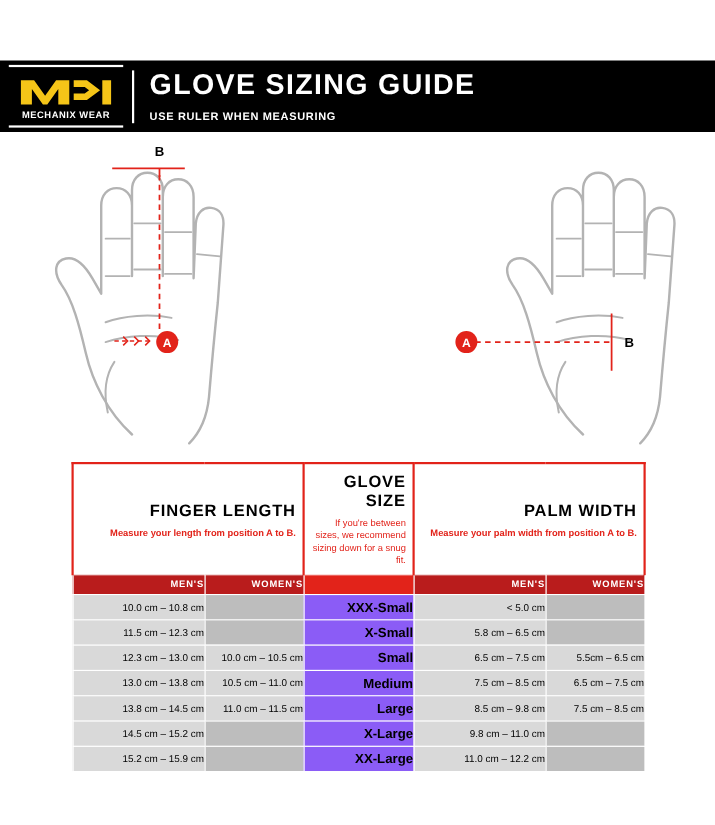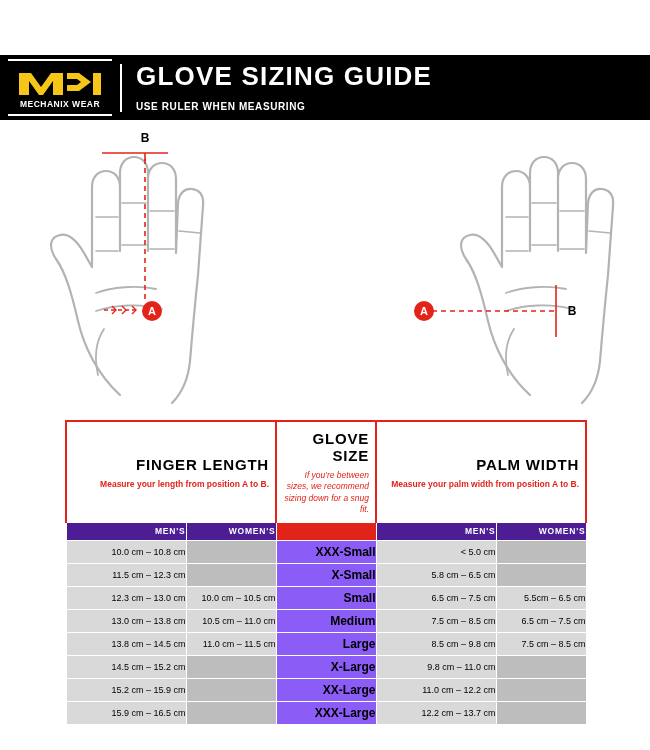--- a/index.html
+++ b/index.html
@@ -142,26 +142,25 @@
     color: #000000;
     margin-bottom: 6px;
   }
   .hdr-desc {
     font-size: 8.5px;
     font-weight: bold;
     color: #e2231a;
     line-height: 1.35;
   }
   .hdr-desc.italic {
-    font-style: italic;
     font-weight: normal;
     color: #e2231a;
   }
   .subhdr {
-    background: #4c1d95;
+    background: #b91c1c;
     color: #ffffff;
     font-size: 8.5px;
     font-weight: bold;
     letter-spacing: 0.8px;
     height: 17px;
   }
   .subhdr-blank { background: #e2231a; }
   .cell {
     background: #d9d9d9;
     color: #000000;
@@ -348,24 +347,17 @@
           <td class="cell">9.8 cm – 11.0 cm</td>
           <td class="cell cell-empty"></td>
         </tr>
         <tr>
           <td class="cell">15.2 cm – 15.9 cm</td>
           <td class="cell cell-empty"></td>
           <td class="cell-size">XX-Large</td>
           <td class="cell">11.0 cm – 12.2 cm</td>
           <td class="cell cell-empty"></td>
         </tr>
-        <tr>
-          <td class="cell">15.9 cm – 16.5 cm</td>
-          <td class="cell cell-empty"></td>
-          <td class="cell-size">XXX-Large</td>
-          <td class="cell">12.2 cm – 13.7 cm</td>
-          <td class="cell cell-empty"></td>
-        </tr>
       </tbody>
     </table>
   </div>
 
 </div>
 
 </body></html>

